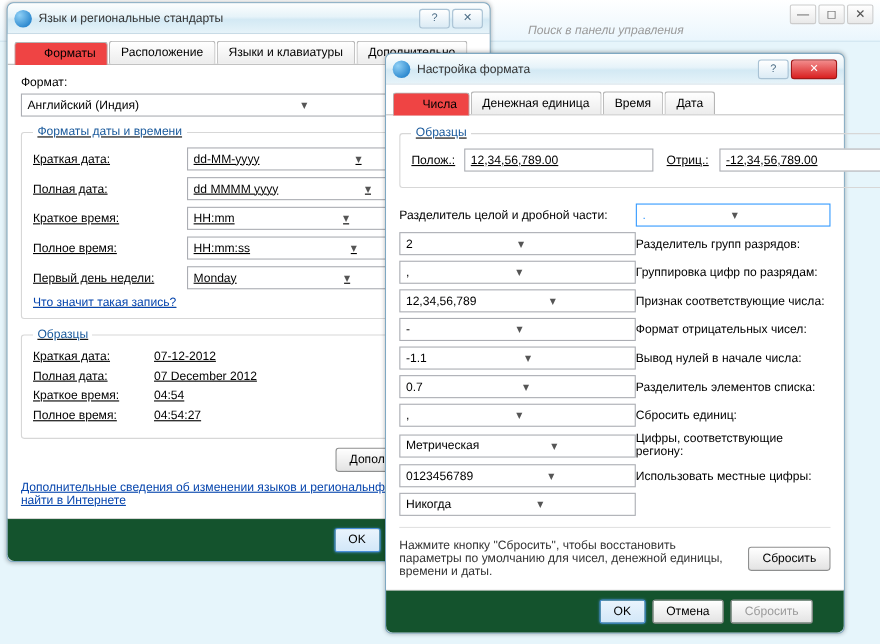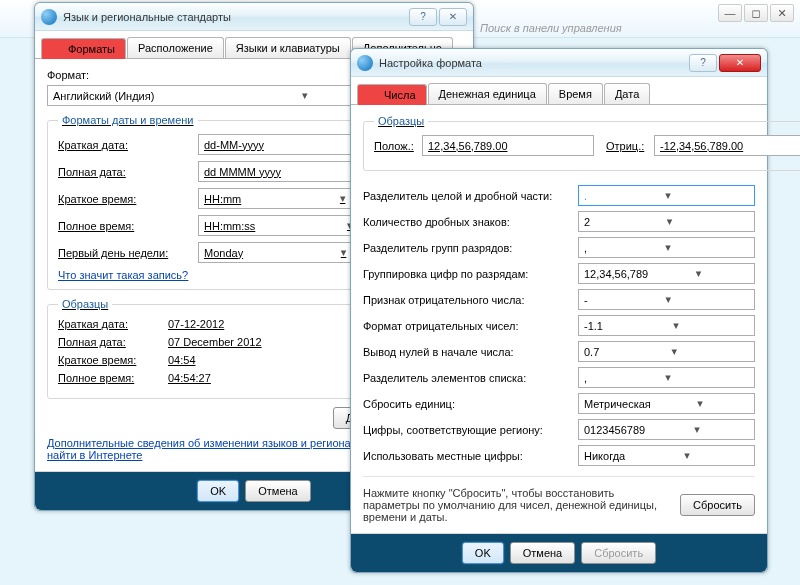--- a/index.html
+++ b/index.html
@@ -36,21 +36,21 @@
 .combo .arrow { width: 12px; text-align: center; color: #555; }
 .combo:after { content: ""; }
 .link { color: #0645ad; text-decoration: underline; cursor: pointer; }
 
 fieldset { border: 1px solid #d7d7d7; border-radius: 3px; padding: 8px 10px; margin-top: 8px; text-decoration: underline; }
 fieldset legend { color: #1a5a9c; padding: 0 4px; font-size: 11px; }
 
 .btn { height: 22px; padding: 0 12px; border: 1px solid #8e8f8f; background: linear-gradient(#fff,#e3e3e3); border-radius: 3px; cursor: pointer; }
 .btn.default { border-color: #4a90d9; box-shadow: 0 0 2px rgba(74,144,217,.6); background: linear-gradient(#eaf4fd,#d2e7f8); }
 .btn:disabled { color: #9a9a9a; }
-.btnrow { display: flex; justify-content: center; gap: 6px; padding: 8px 28px; background: #0c4a6e; border-top: 1px solid #d7d7d7; border-radius: 0 0 6px 6px; }
+.btnrow { display: flex; justify-content: flex-end; gap: 6px; padding: 8px 28px; background: #14532d; border-top: 1px solid #d7d7d7; border-radius: 0 0 6px 6px; }
 
 .half { width: 172px; }
 
 
 .grid2 { display: grid; grid-template-columns: 215px 1fr; row-gap: 5px; align-items: center; }
 .grid2 .combo { width: 100%; }
 .reset-row { display: flex; align-items: center; gap: 10px; margin-top: 10px; border-top: 1px solid #e2e2e2; padding-top: 10px; }
 .reset-row .txt { flex: 1; color: #333; }
 </style>
 </head>
@@ -59,21 +59,21 @@
 <div class="bg-strip">
   <div class="bg-text">СТ           ТЫ</div>
   <div class="bg-search">Поиск в панели управления</div>
   <div class="bg-winctrl">
     <div class="bg-winbtn">—</div>
     <div class="bg-winbtn">◻</div>
     <div class="bg-winbtn">✕</div>
   </div>
 </div>
 
-<div class="window" style="left:6px; top:2px; width:440px;margin-left:28px;">
+<div class="window" style="left:6px; top:2px; width:440px;">
   <div class="titlebar">
     <div class="globe"></div>
     <div class="title">Язык и региональные стандарты</div>
     <div class="winctrl">
       <div class="winbtn">?</div>
       <div class="winbtn">✕</div>
     </div>
   </div>
   <div class="tabs">
     <div class="tab active">Форматы</div>
@@ -185,39 +185,38 @@
       </div>
     </fieldset>
 
     <div class="grid2" style="margin-top:14px;">
       <div class="lbl">Разделитель целой и дробной части:</div>
       <div class="combo" style="border-color:#3399ff">
           <span style="color:#3399ff">.</span>
           <span class="arrow">▾</span>
         </div>
 
-      <div class="lbl">Количество дробных знаков:</div>
       <div class="combo">
           <span>2</span>
           <span class="arrow">▾</span>
         </div>
 
       <div class="lbl">Разделитель групп разрядов:</div>
       <div class="combo">
           <span>,</span>
           <span class="arrow">▾</span>
         </div>
 
       <div class="lbl">Группировка цифр по разрядам:</div>
       <div class="combo">
           <span>12,34,56,789</span>
           <span class="arrow">▾</span>
         </div>
 
-      <div class="lbl">Признак отрицательного числа:</div>
+      <div class="lbl">Признак соответствующие числа:</div>
       <div class="combo">
           <span>-</span>
           <span class="arrow">▾</span>
         </div>
 
       <div class="lbl">Формат отрицательных чисел:</div>
       <div class="combo">
           <span>-1.1</span>
           <span class="arrow">▾</span>
         </div>

